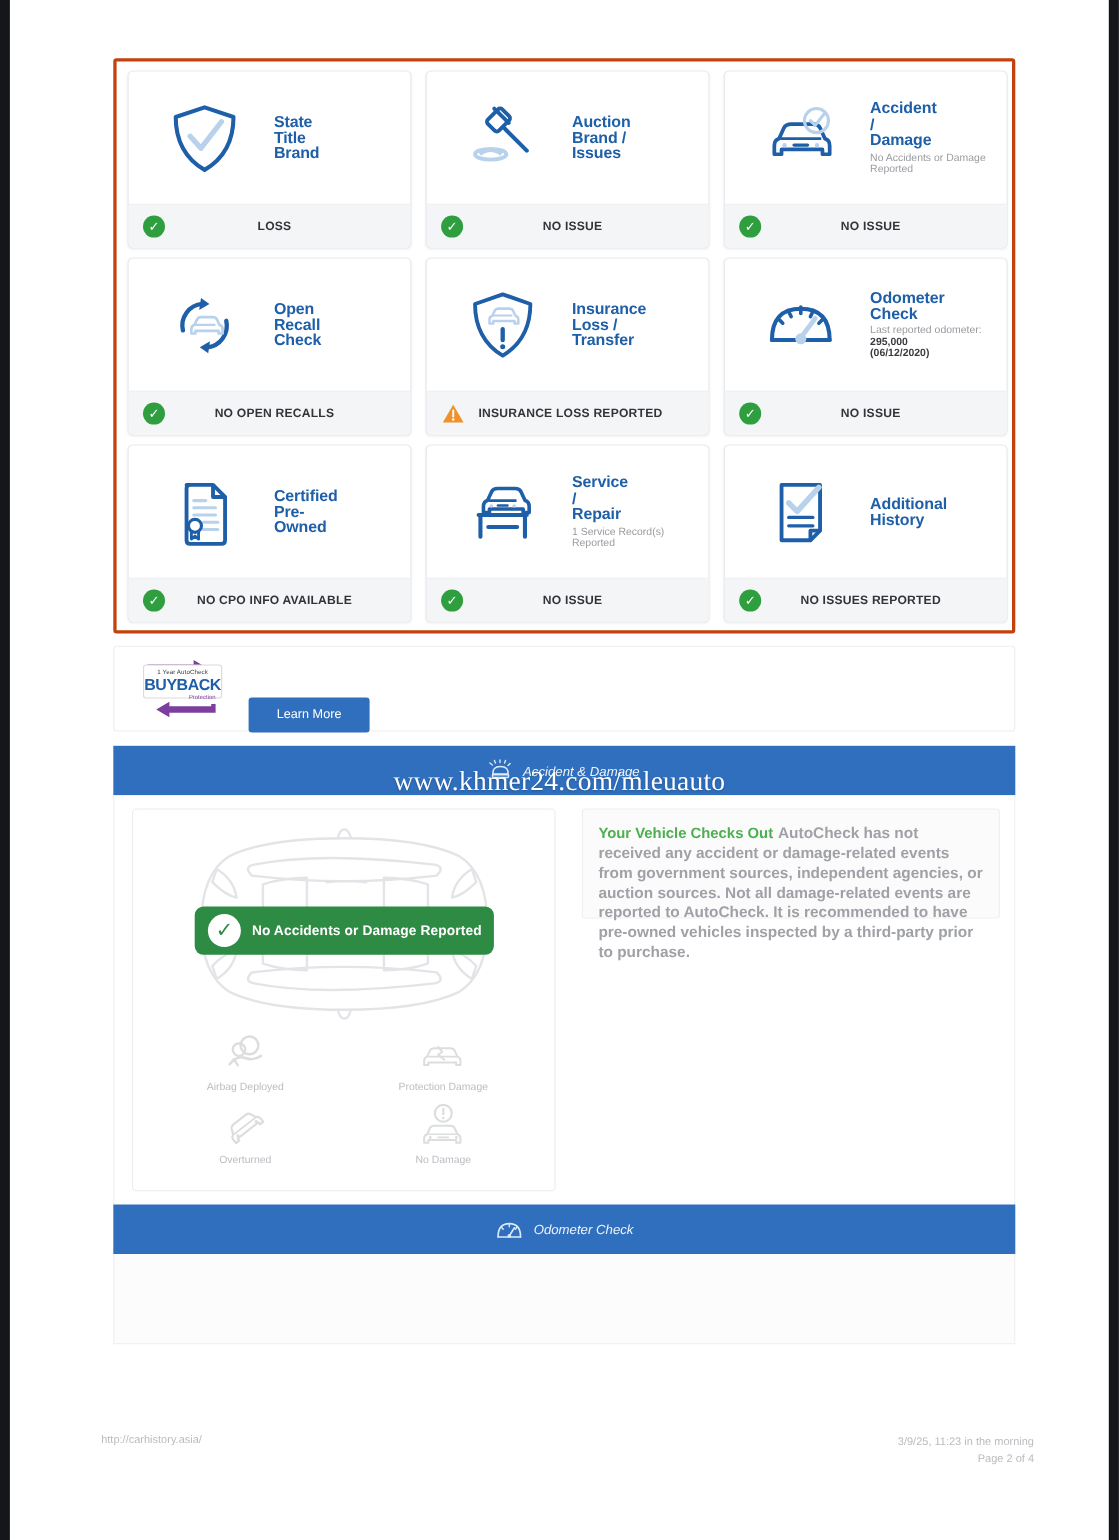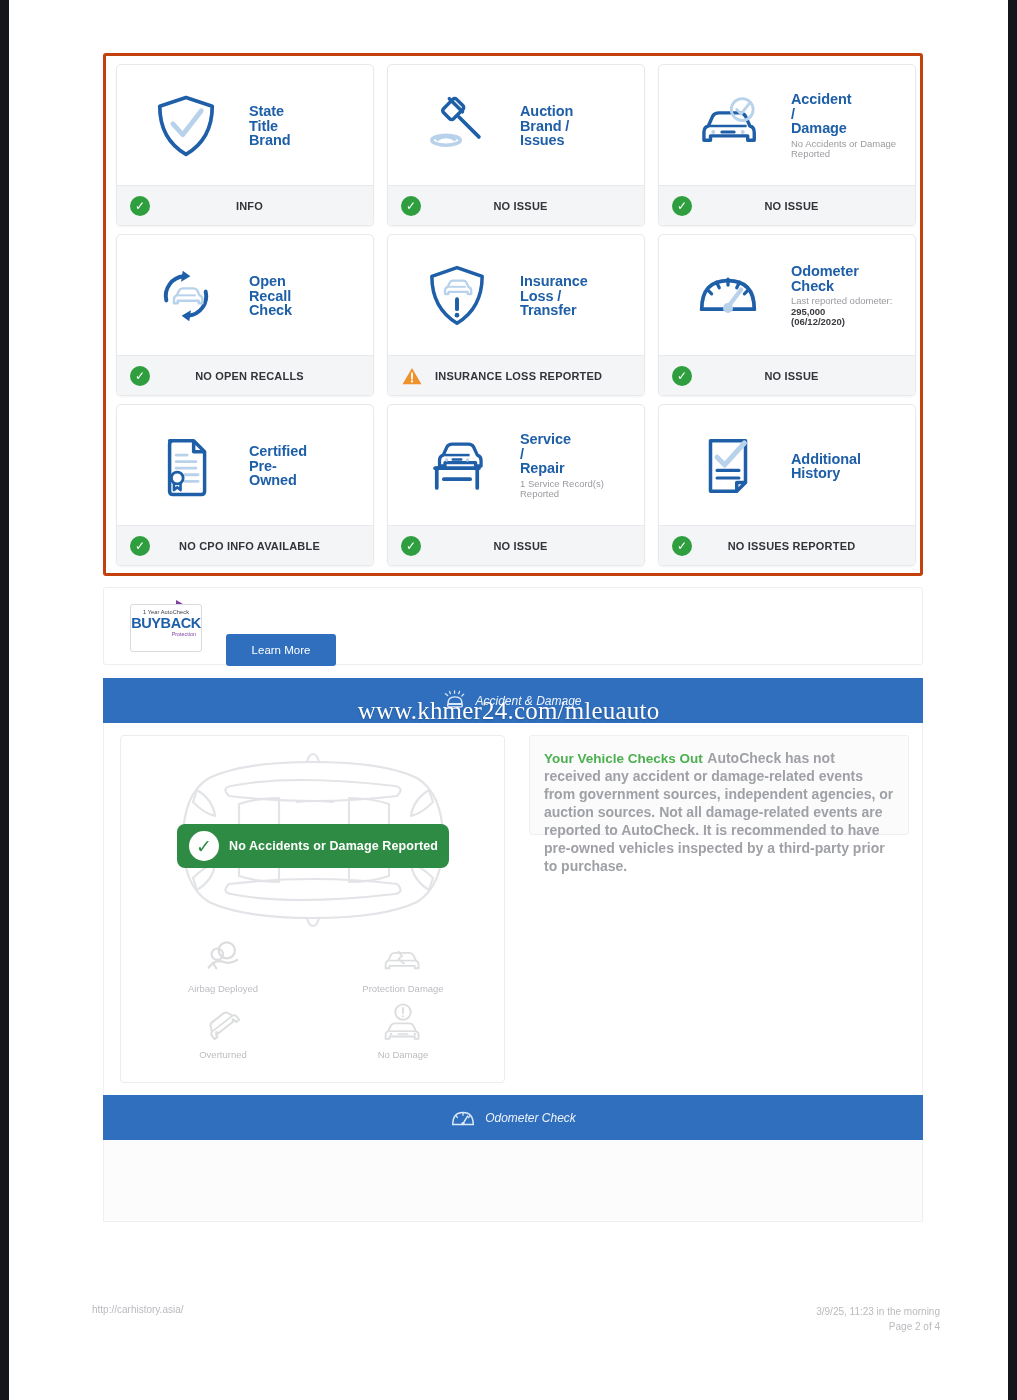--- a/index.html
+++ b/index.html
@@ -159,21 +159,21 @@
   .buyback-logo {
     width: 94px; height: 56px;
     min-width: 94px;
     position: relative;
     margin-right: 14px;
   }
 
   .buyback-logo-box {
     position: absolute;
     left: 12px; top: 6px;
-    width: 72px; height: 48px;
+    width: 72px; height: 31px;
     border: 1px solid #d9d9de;
     border-radius: 3px;
     background: #fff;
     text-align: center;
     padding-top: 4px;
   }
   .bb-l1 { font-size: 5.6px; color: #3b3b45; letter-spacing: 0.1px; }
   .bb-l2 { font-size: 14.5px; color: #1e5fa8; font-weight: bold; letter-spacing: -0.4px; line-height: 16px; }
   .bb-l3 { font-size: 5.4px; color: #7c3fa0; text-align: right; padding-right: 5px; }
 
@@ -374,21 +374,21 @@
                 <path d="M32 6 L56 14 q0 30 -24 44 Q8 44 8 14 Z" fill="none" stroke="#1e5fa8" stroke-width="3.4" stroke-linejoin="round"></path>
                 <path d="M20 30 L29 40 L46 18" fill="none" stroke="#b9d2ec" stroke-width="4.4" stroke-linecap="round" stroke-linejoin="round"></path>
               </svg>
             </div>
             <div class="card-text">
               <div class="card-title">State<br>Title<br>Brand</div>
             </div>
           </div>
           <div class="card-footer">
             <div class="badge-ok">✓</div>
-            <div class="card-status">INFO</div>
+            <div class="card-status">LOSS</div>
           </div>
         </div>
         <div class="card">
           <div class="card-body">
             <div class="card-icon">
               <svg width="70" height="70" viewBox="0 0 64 64">
                 <rect x="20" y="10" width="17" height="13" rx="2.5" transform="rotate(-45 28.5 16.5)" fill="none" stroke="#1e5fa8" stroke-width="3.2"></rect>
                 <path d="M34 24 L52 42" stroke="#1e5fa8" stroke-width="3.4" stroke-linecap="round"></path>
                 <path d="M25 7 L37 19" stroke="#1e5fa8" stroke-width="3.2" stroke-linecap="round"></path>
                 <ellipse cx="22" cy="45" rx="13" ry="4.5" fill="none" stroke="#b9d2ec" stroke-width="3.2"></ellipse>

